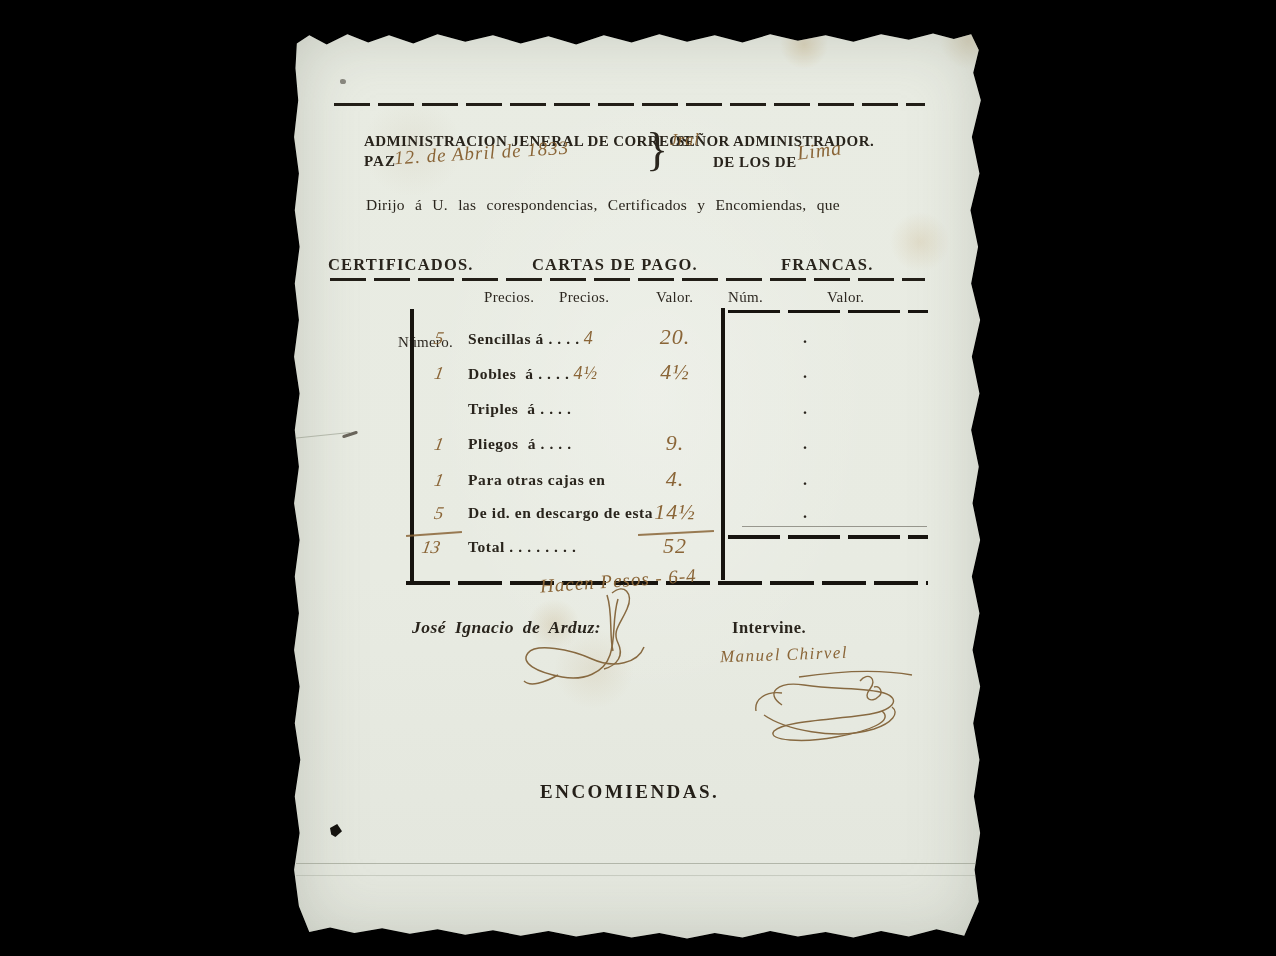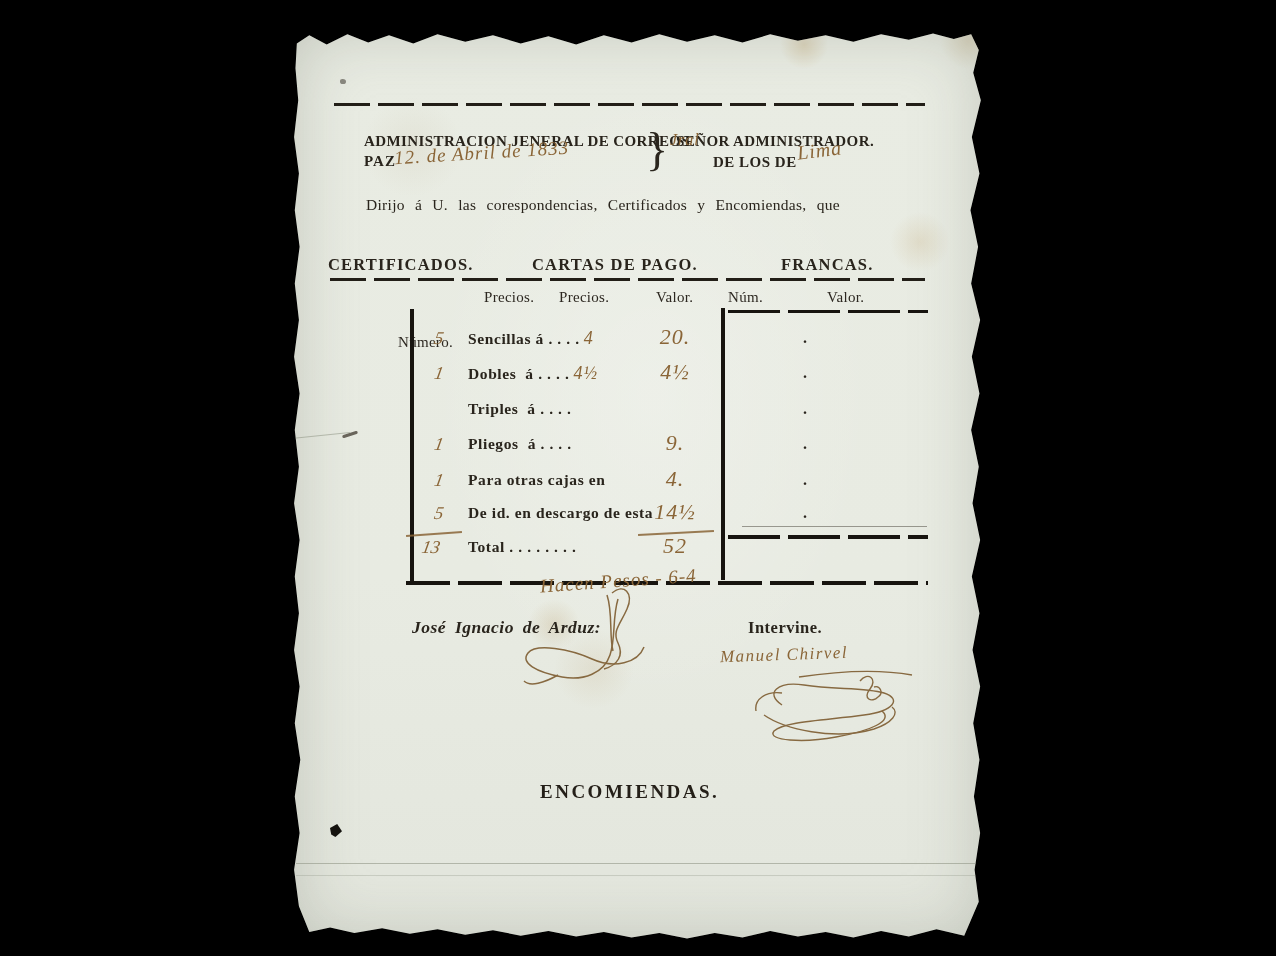--- a/index.html
+++ b/index.html
@@ -70,21 +70,21 @@
   .rvalue{position:absolute;left:235px;width:58px;top:0;line-height:28px;text-align:center;
           font-size:22px;color:#8a6537;font-style:italic;letter-spacing:1px;}
   .rdot{position:absolute;left:388px;width:12px;top:0;line-height:30px;text-align:center;
         font-size:16px;font-weight:700;color:#29241c;}
   .sumline{position:absolute;height:2px;background:#8a6537;opacity:.85;}
   .sl1{left:114px;top:506px;width:56px;transform:rotate(-4deg);}
   .sl2{left:346px;top:505px;width:76px;transform:rotate(-3deg);}
   .hacen{left:248px;top:543px;font-size:19px;transform:rotate(-4deg);white-space:nowrap;}
   .sig-left{left:120px;top:590px;font-size:17.5px;font-weight:700;font-style:italic;
             letter-spacing:.5px;word-spacing:4px;color:#29241c;white-space:nowrap;}
-  .sig-right-label{left:456px;top:591px;font-size:16.5px;font-weight:700;letter-spacing:.5px;color:#29241c;}
+  .sig-right-label{left:440px;top:591px;font-size:16.5px;font-weight:700;letter-spacing:.5px;color:#29241c;}
   .sig-right-name{left:428px;top:618px;font-size:17px;transform:rotate(-2deg);letter-spacing:1.5px;white-space:nowrap;}
   .rubric{position:absolute;}
   .encomiendas{left:248px;top:754px;font-size:19px;font-weight:700;letter-spacing:2.5px;color:#241f18;}
   .crease{position:absolute;left:4px;width:684px;height:1px;}
   .crease1{top:836px;background:rgba(150,155,140,.65);}
   .crease2{top:848px;background:rgba(150,155,140,.35);}
   .crease3{left:0;top:408px;width:58px;transform:rotate(-6deg);background:rgba(140,145,130,.55);}
   .blot{left:38px;top:797px;width:12px;height:13px;background:#15130f;
         clip-path:polygon(0 30%,60% 0,100% 55%,45% 100%,10% 80%);}
   .speck{left:48px;top:52px;width:6px;height:5px;background:rgba(60,55,45,.55);border-radius:40% 60% 50% 50%;}

